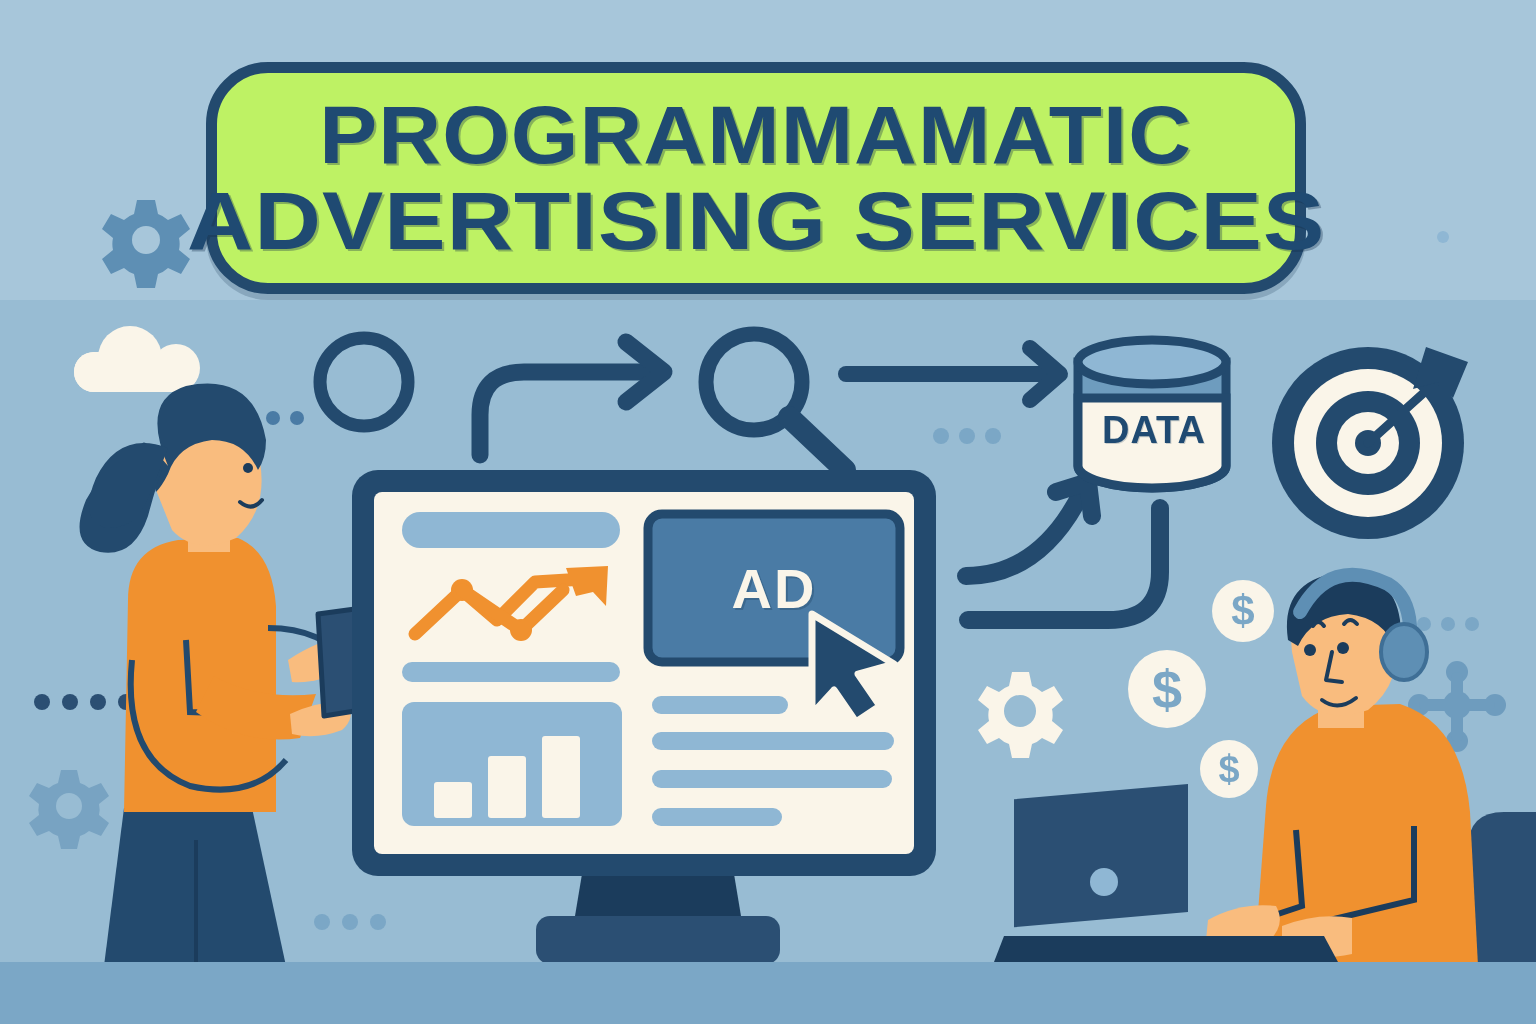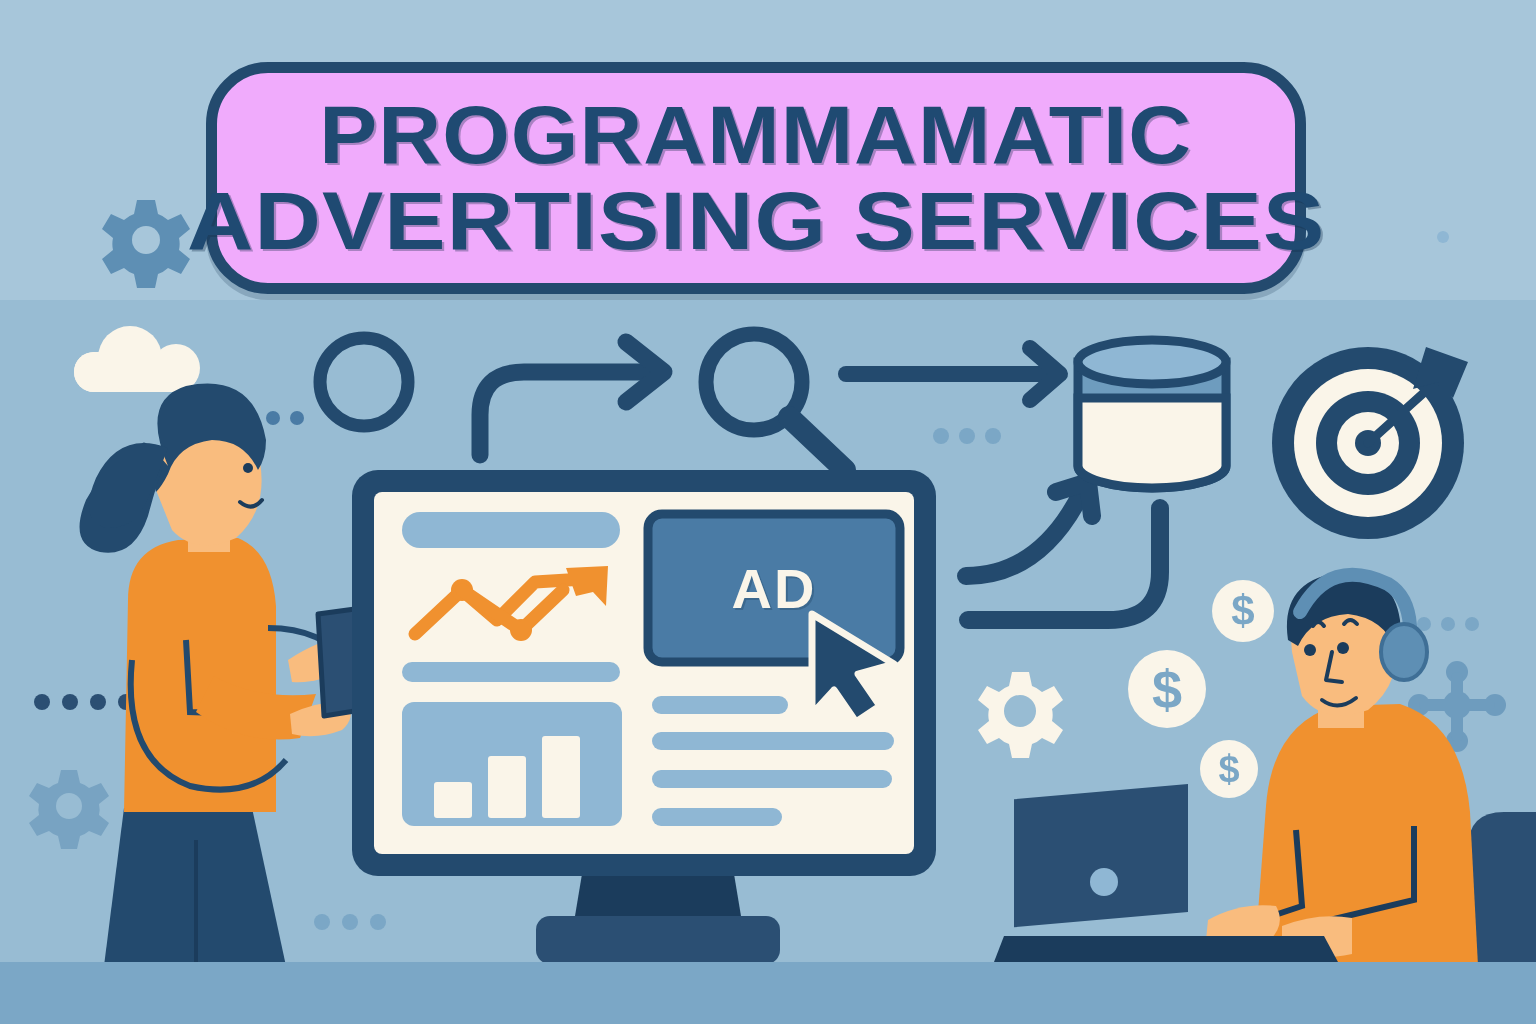--- a/index.html
+++ b/index.html
@@ -20,21 +20,21 @@
     left: 0; top: 0;
     width: 1536px;
     height: 1024px;
   }
   .title-band {
     position: absolute;
     left: 206px;
     top: 62px;
     width: 1100px;
     height: 232px;
-    background: #f0abfc;
+    background: #bef264;
     border: 11px solid #234a6e;
     border-radius: 62px;
     box-sizing: border-box;
     display: flex;
     flex-direction: column;
     align-items: center;
     justify-content: center;
     box-shadow: 0 6px 0 rgba(28,58,88,0.22);
   }
   .title-line {
@@ -342,18 +342,19 @@
     </g>
   </svg>
 
   <div class="title-band">
     <div class="title-line l1">PROGRAMMAMATIC</div>
     <div class="title-line l2">ADVERTISING SERVICES</div>
   </div>
 
   <div class="ad-label">AD</div>
 
+  <div class="data-label">DATA</div>
 
   <div class="coin-glyph" style="left:1212px; top:580px; width:62px; height:62px; font-size:42px;">$</div>
   <div class="coin-glyph" style="left:1128px; top:650px; width:78px; height:78px; font-size:54px;">$</div>
   <div class="coin-glyph" style="left:1200px; top:740px; width:58px; height:58px; font-size:38px;">$</div>
 
 </div>
 
 </body></html>

